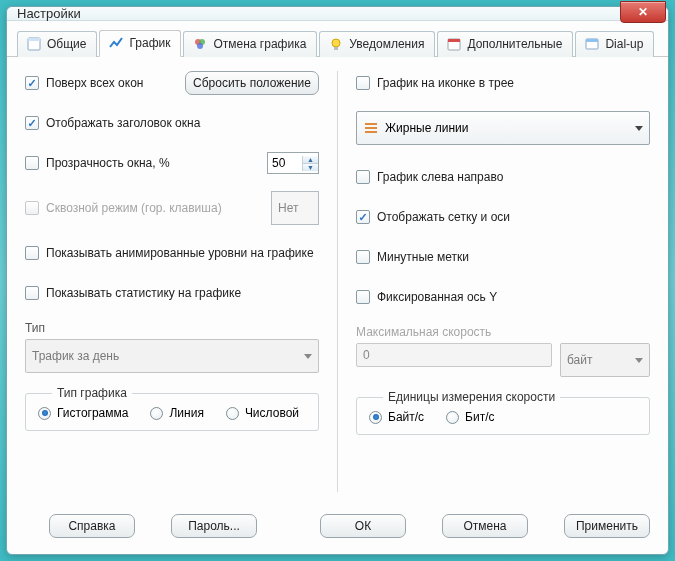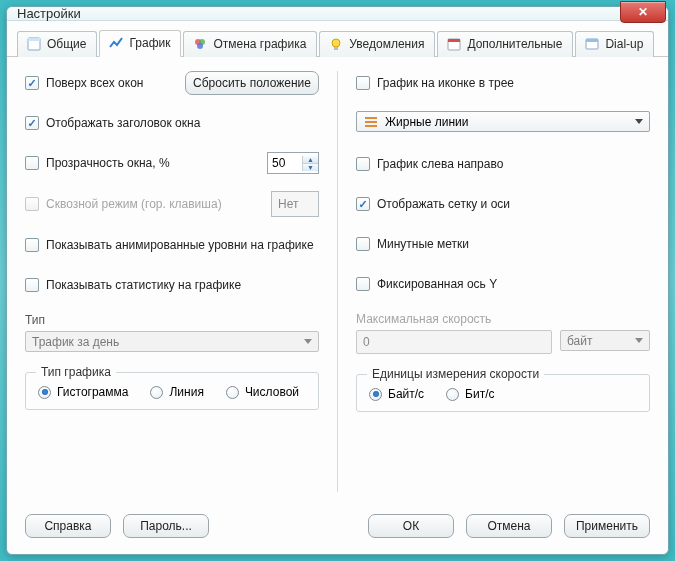--- a/index.html
+++ b/index.html
@@ -130,29 +130,29 @@
     border-left: 1px solid #c7d0d4;
   }
   .spin .sp {
     flex:1; font-size:7px; color:#3a6fa6;
     display:flex;align-items:center;justify-content:center;
     background: linear-gradient(180deg,#f6fbff,#dce9f2);
     border-bottom: 1px solid #c7d0d4;
   }
   .spin .sp:last-child { border-bottom:none; }
   .txt {
-    height: 26px; border:1px solid #b3bcc0;
+    height: 34px; border:1px solid #b3bcc0;
     background:#f6f6f6; color:#888;
     padding:0 6px; display:flex;align-items:center; width:48px;
   }
   .lbl { color:#222; }
   .section-lbl { color:#555; margin-bottom:4px; }
   .section-lbl.disabled { color:#a6a6a6; }
   .combo {
-    height: 21px;
+    height: 34px;
     border:1px solid #9aa6ab;
     background: linear-gradient(180deg,#fdfdfd,#eef2f4);
     display:flex; align-items:center; padding: 0 6px;
     border-radius: 2px;
     position: relative;
   }
   .combo .caret {
     margin-left:auto;
     width:0;height:0;border-left:4px solid transparent;border-right:4px solid transparent;border-top:5px solid #444;
   }
@@ -163,21 +163,21 @@
     padding:0 6px; display:flex;align-items:center; border-radius:2px;
   }
   .group {
     border:1px solid #cfd6d9;
     border-radius:3px;
     padding: 12px 12px 10px 12px;
     margin-top:4px;
     position: relative;
   }
   .group-title {
-    position:absolute; top:-8px; left:10px;
+    position:absolute; top:-8px; left:26px;
     background:#fdfdfd; padding:0 5px; color:#333;
   }
   .radios { display:flex; gap:22px; align-items:center; }
   .radio {
     display:flex; align-items:center; gap:6px;
   }
   .rcircle {
     width:13px;height:13px;border:1px solid #7e8e96;border-radius:50%;
     background:radial-gradient(circle at 40% 35%, #fff, #e7edf0);
     display:flex;align-items:center;justify-content:center;
@@ -185,21 +185,21 @@
   .rcircle.sel::after{
     content:"";width:6px;height:6px;border-radius:50%;
     background:radial-gradient(circle,#3e8edb,#1b5da7);
   }
   .footer {
     display:flex; align-items:center;
     padding: 14px 18px 16px 18px;
     gap: 12px;
   }
   .footer .spacer { flex:1; }
-  .footer .btn { min-width: 86px; }
+  .footer .btn { min-width: 86px; margin-left: 24px; }
   .ticon svg { width:16px;height:16px; }
   .combo .cicon { width:16px;height:16px;margin-right:6px; display:flex;align-items:center;justify-content:center;}
   .txtin.disabled{ background:#f4f4f4; color:#888; border-color:#c9c9c9;}
 </style>
 </head>
 <body>
 
 <div class="window">
 
   <div class="titlebar">

